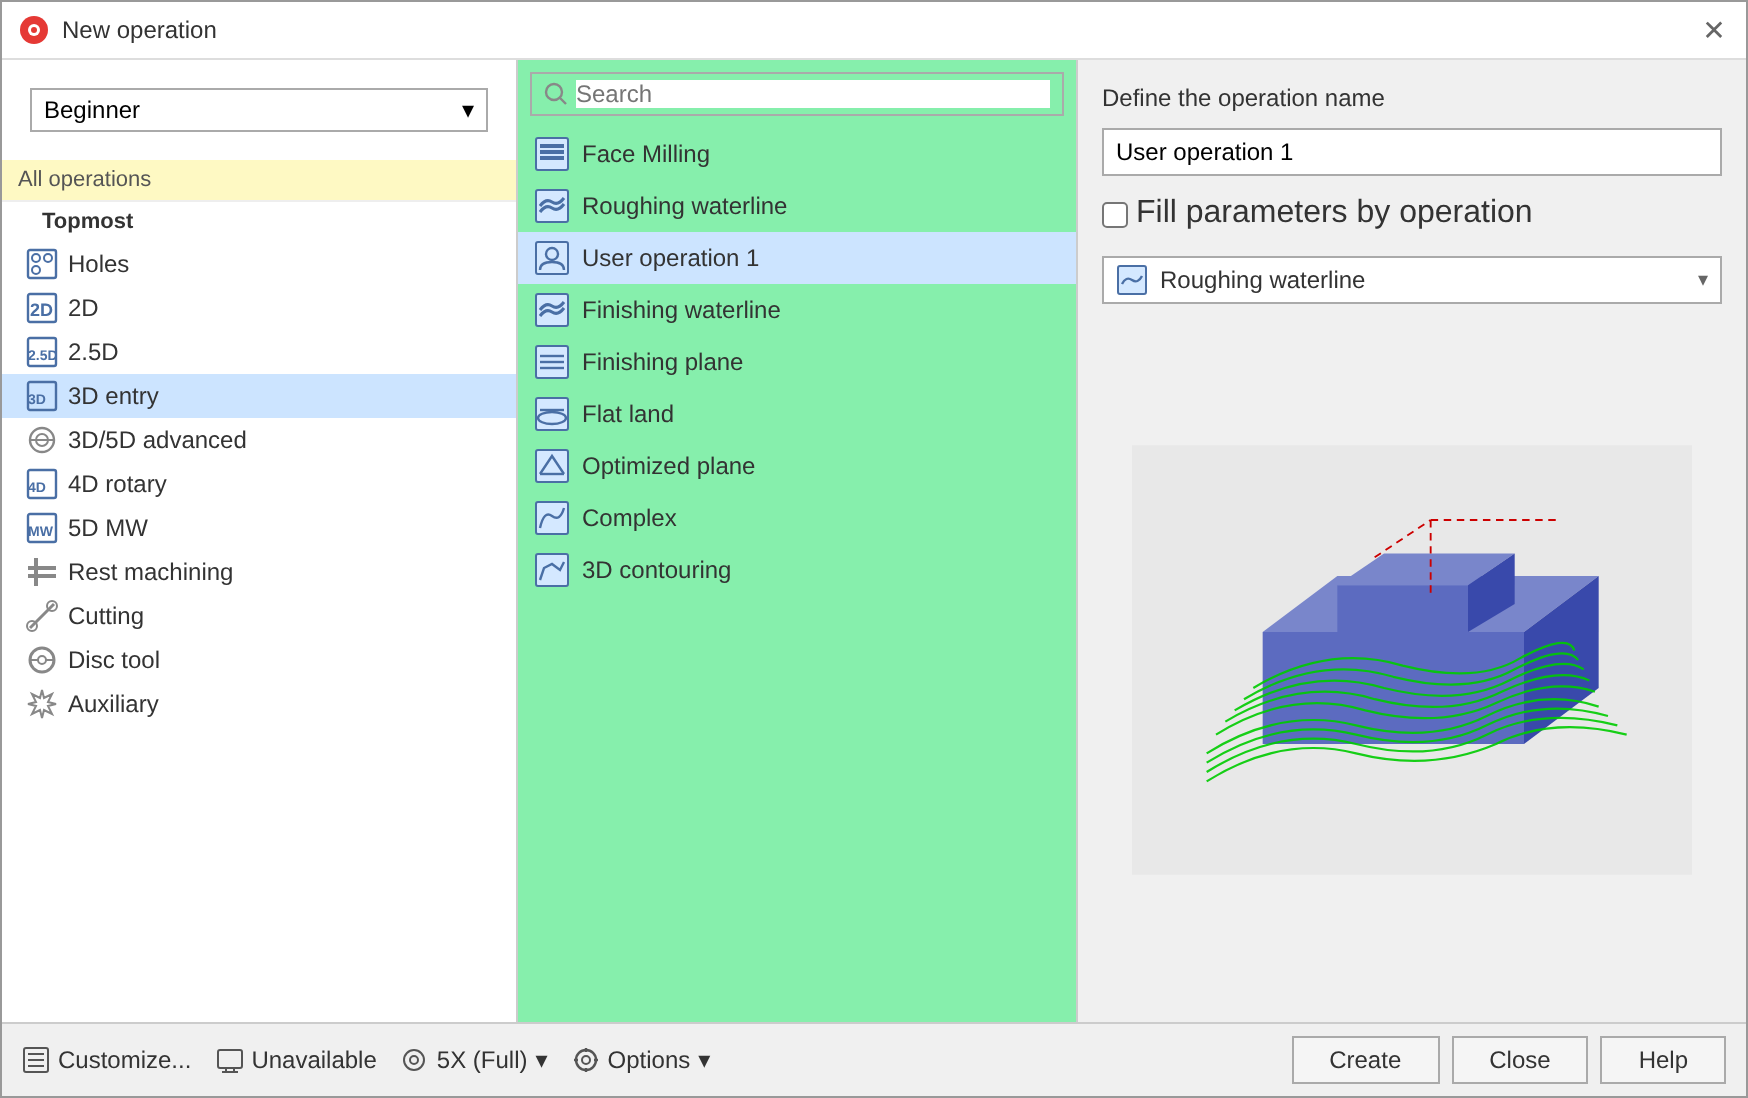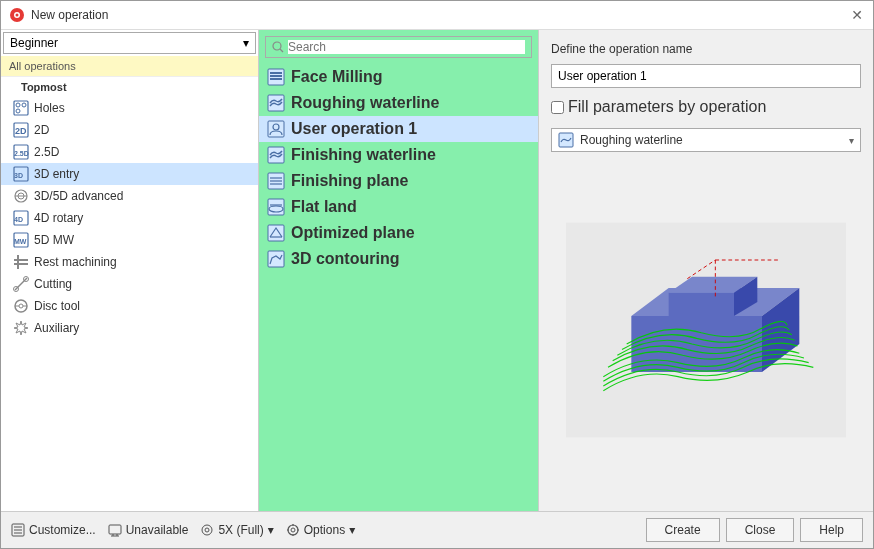--- a/index.html
+++ b/index.html
@@ -10,38 +10,38 @@
     .title-bar { background: #fff; border-bottom: 1px solid #ddd; padding: 6px 8px; display: flex; align-items: center; justify-content: space-between; }
     .title-bar-left { display: flex; align-items: center; gap: 6px; }
     .title-icon { width: 16px; height: 16px; }
     .title-text { font-size: 12px; color: #333; }
     .close-btn { width: 16px; height: 16px; cursor: pointer; display: flex; align-items: center; justify-content: center; font-size: 14px; color: #666; }
     
     .main-content { display: flex; flex: 1; overflow: hidden; }
     
     
     .left-panel { width: 258px; border-right: 1px solid #ccc; display: flex; flex-direction: column; background: #fff; }
-    .beginner-select { margin: 2px; padding: 3px 6px; border: 1px solid #aaa; background: #fff; font-size: 12px; display: flex; align-items: center; justify-content: space-between; cursor: pointer; }
+    .beginner-select { margin: 14px; padding: 3px 6px; border: 1px solid #aaa; background: #fff; font-size: 12px; display: flex; align-items: center; justify-content: space-between; cursor: pointer; }
     .operations-label { padding: 4px 8px; color: #555; font-size: 11px; border-bottom: 1px solid #eee; background: #fef9c3; }
     .topmost-label { padding: 4px 20px; font-weight: bold; font-size: 11px; color: #333; }
     .tree-list { flex: 1; overflow-y: auto; }
     .tree-item { display: flex; align-items: center; padding: 3px 8px 3px 12px; cursor: pointer; gap: 5px; color: #333; }
     .tree-item.selected { background: #cce4ff; }
     .tree-item .icon { width: 16px; height: 16px; display: flex; align-items: center; justify-content: center; flex-shrink: 0; }
     .tree-item-label { font-size: 12px; }
     
     
     .middle-panel { width: 280px; border-right: 1px solid #ccc; display: flex; flex-direction: column; background: #86efac; }
     .search-box { margin: 6px; padding: 3px 6px; border: 1px solid #aaa; font-size: 12px; display: flex; align-items: center; gap: 4px; }
     .search-box input { border: none; outline: none; flex: 1; font-size: 12px; }
     .ops-list { flex: 1; overflow-y: auto; }
     .ops-item { display: flex; align-items: center; padding: 4px 8px; cursor: pointer; gap: 6px; color: #333; }
     .ops-item.selected { background: #cce4ff; }
     .ops-item .op-icon { width: 18px; height: 18px; flex-shrink: 0; }
-    .ops-label { font-size: 16px; font-weight: bold; }
+    .ops-label { font-size: 12px; }
     
     
     .right-panel { flex: 1; display: flex; flex-direction: column; padding: 12px; gap: 8px; background: #f0f0f0; }
     .define-label { font-size: 12px; color: #333; font-weight: 500; }
     .name-input { width: 100%; padding: 4px 6px; border: 1px solid #aaa; font-size: 12px; background: #fff; }
     .fill-params { display: flex; align-items: center; gap: 4px; margin-top: 2px; }
     .fill-params input[type="checkbox"] { margin: 0; }
     .fill-params-label { font-size: 16px; color: #333; }
     .fill-dropdown { display: flex; align-items: center; border: 1px solid #aaa; background: #fff; padding: 3px 6px; margin-top: 4px; gap: 6px; }
     .fill-dropdown-icon { width: 16px; height: 16px; flex-shrink: 0; }
@@ -275,20 +275,27 @@
 
         <div class="ops-item">
           <svg class="op-icon" viewBox="0 0 18 18">
               <rect x="1" y="1" width="16" height="16" rx="1" fill="#d4e8ff" stroke="#4a6fa5" stroke-width="1"></rect>
               <path d="M3 13 L9 4 L15 13" fill="none" stroke="#4a6fa5" stroke-width="1.2"></path>
               <line x1="3" y1="13" x2="15" y2="13" stroke="#4a6fa5" stroke-width="1.2"></line>
             </svg>
           <span class="ops-label">Optimized plane</span>
         </div>
 
+        <div class="ops-item">
+          <svg class="op-icon" viewBox="0 0 18 18">
+              <rect x="1" y="1" width="16" height="16" rx="1" fill="#d4e8ff" stroke="#4a6fa5" stroke-width="1"></rect>
+              <path d="M3 14 Q5 5 9 8 Q13 11 15 4" fill="none" stroke="#4a6fa5" stroke-width="1.2"></path>
+            </svg>
+          <span class="ops-label">Complex</span>
+        </div>
 
         <div class="ops-item">
           <svg class="op-icon" viewBox="0 0 18 18">
               <rect x="1" y="1" width="16" height="16" rx="1" fill="#d4e8ff" stroke="#4a6fa5" stroke-width="1"></rect>
               <path d="M3 14 L5 8 L9 6 L13 9 L15 5" fill="none" stroke="#4a6fa5" stroke-width="1.2"></path>
             </svg>
           <span class="ops-label">3D contouring</span>
         </div>
 
       </div>

